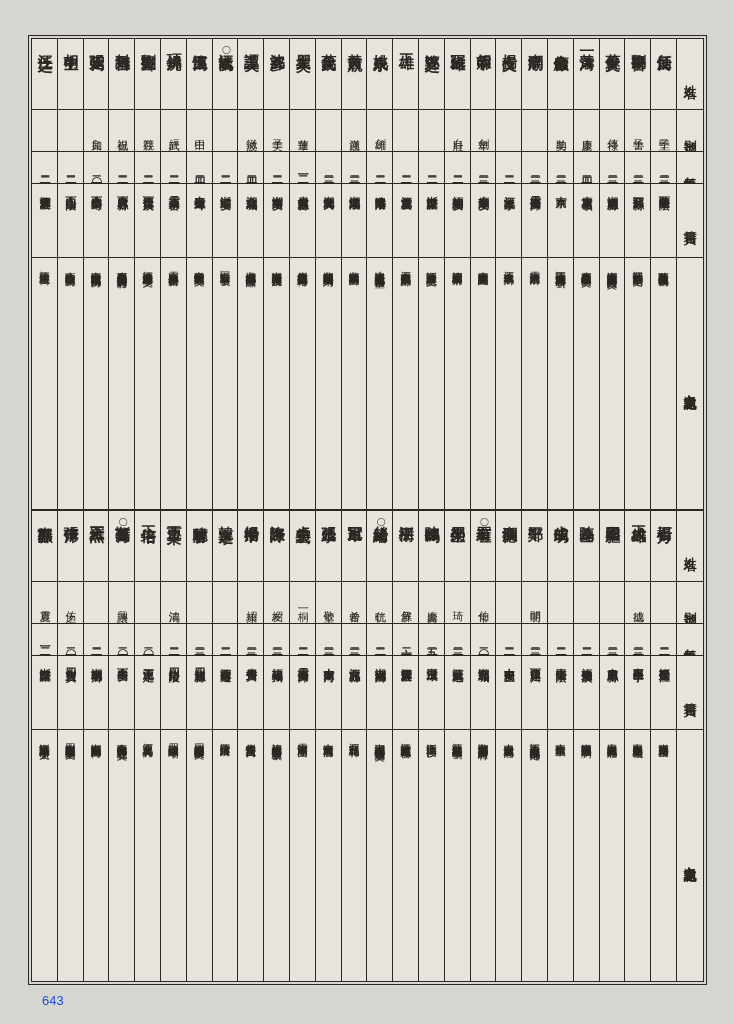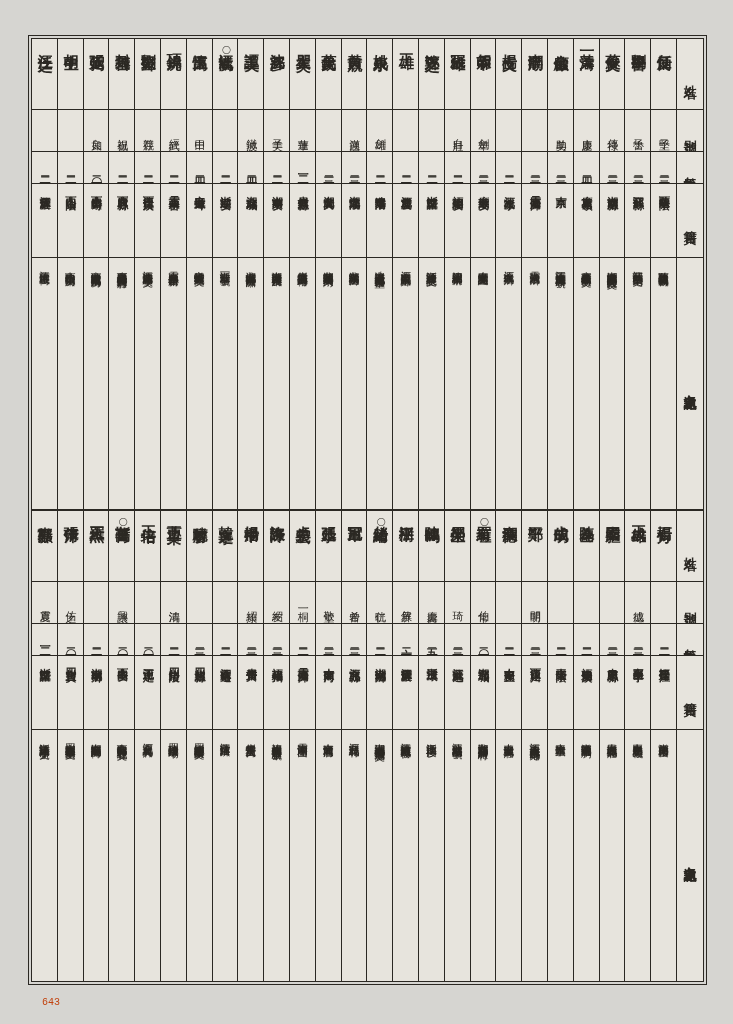--- a/index.html
+++ b/index.html
@@ -52,22 +52,22 @@
   .c-alias .vtext{font-size:11px;}
   .c-age .vtext{font-size:11px;font-weight:600;}
   .c-native .vtext{font-size:11px;font-weight:600;padding-top:3px;}
   .c-addr .vtext{font-size:10.5px;letter-spacing:0.5px;padding-top:3px;}
   .mark{font-size:8px;letter-spacing:0;}
   .hcell .vtext{font-size:13px;font-weight:700;}
   .hcell{align-items:center;}
   .spread{letter-spacing:26px;}
   .page-num{
     position:absolute;left:42px;bottom:16px;
-    font-size:10px;color:#c2410c;
-    font-family:Liberation Mono, monospace;
+    font-size:13px;color:#1d4ed8;
+    font-family:Liberation Sans, sans-serif;
   }
 </style>
 </head>
 <body>
 
 <div class="frame">
 
   <section class="band">
     <div class="cols">
         <div class="person-col">

